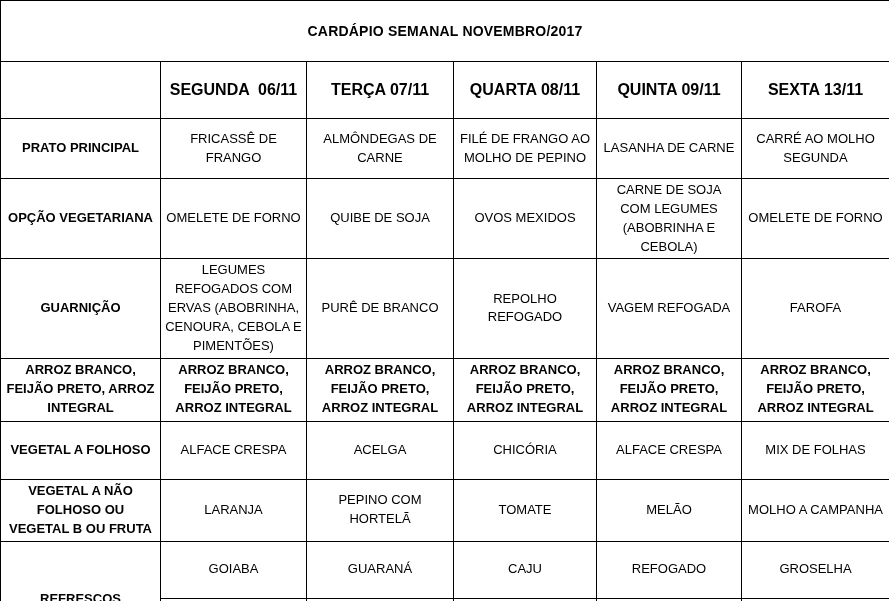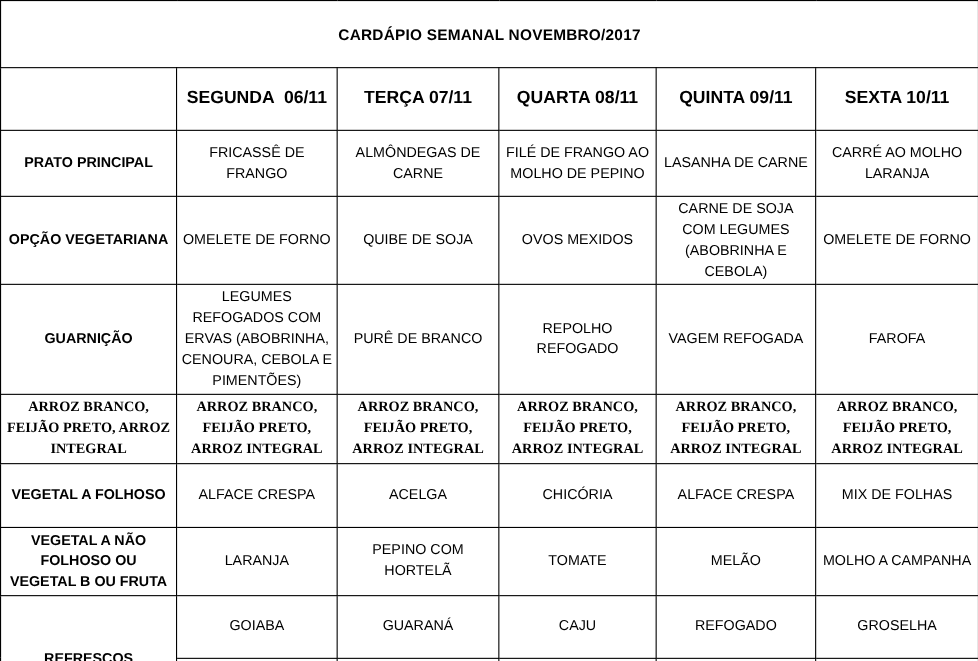--- a/index.html
+++ b/index.html
@@ -61,21 +61,21 @@
   }
   td.cell-bold {
     font-weight: bold;
   }
   
   tr.h-title    { height: 61px; }
   tr.h-header   { height: 57px; }
   tr.h-prato    { height: 60px; }
   tr.h-vegetar  { height: 62px; }
   tr.h-guarn    { height: 60px; }
-  tr.h-arroz    { height: 63px; font-family: Liberation Serif, serif; }
+  tr.h-arroz    { height: 63px; }
   tr.h-folhoso  { height: 58px; }
   tr.h-nfolhoso { height: 62px; }
   tr.h-refr1    { height: 57px; }
   tr.h-refr2    { height: 59px; }
 </style>
 </head>
 <body>
 
 <div class="menu-wrap">
   <table class="menu">
@@ -92,30 +92,30 @@
         <tr class="title-row h-title">
       <td colspan="6">CARDÁPIO SEMANAL NOVEMBRO/2017</td>
     </tr>
 
     <tr class="header-row h-header">
       <th></th>
       <th>SEGUNDA  06/11</th>
       <th>TERÇA 07/11</th>
       <th>QUARTA 08/11</th>
       <th>QUINTA 09/11</th>
-      <th>SEXTA 10/11</th>
+      <th>SEXTA 13/11</th>
     </tr>
 
     <tr class="h-prato">
       <td class="row-label">PRATO PRINCIPAL</td>
       <td>FRICASSÊ DE FRANGO</td>
       <td>ALMÔNDEGAS DE CARNE</td>
       <td>FILÉ DE FRANGO AO MOLHO DE PEPINO</td>
       <td>LASANHA DE CARNE</td>
-      <td>CARRÉ AO MOLHO LARANJA</td>
+      <td>CARRÉ AO MOLHO SEGUNDA</td>
     </tr>
 
     <tr class="h-vegetar">
       <td class="row-label">OPÇÃO VEGETARIANA</td>
       <td>OMELETE DE FORNO</td>
       <td>QUIBE DE SOJA</td>
       <td>OVOS MEXIDOS</td>
       <td>CARNE DE SOJA COM LEGUMES (ABOBRINHA E CEBOLA)</td>
       <td>OMELETE DE FORNO</td>
     </tr>

